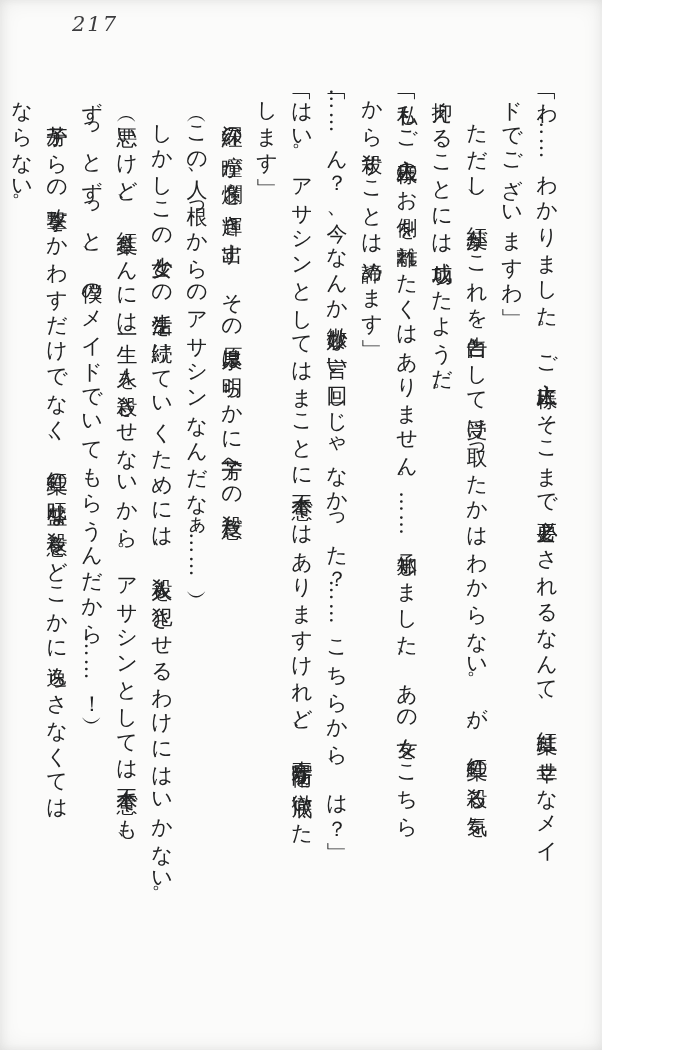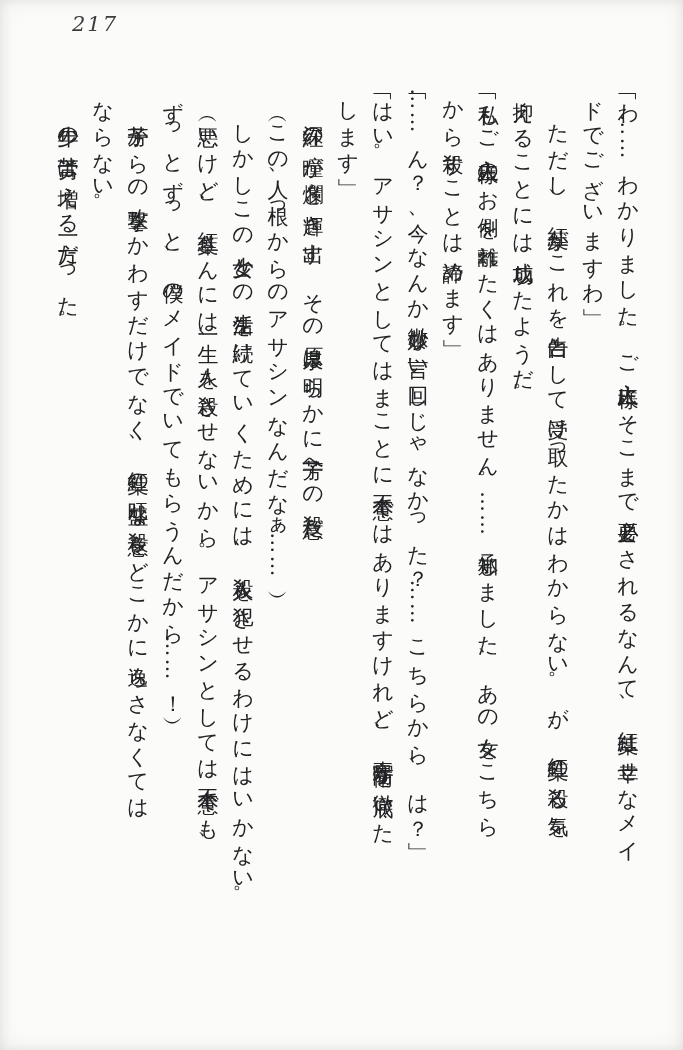--- a/index.html
+++ b/index.html
@@ -4,21 +4,21 @@
 <style>
   html, body {
     margin: 0;
     padding: 0;
     width: 683px;
     height: 1050px;
     overflow: hidden;
   }
   .page {
     position: relative;
-    width: 683px;
+    width: 602px;
     height: 1050px;
     background: #fbfbfa;
     font-family: "DejaVu Serif", "Liberation Serif", serif;
   }
   
   .page::after {
     content: "";
     position: absolute;
     inset: 0;
     pointer-events: none;

